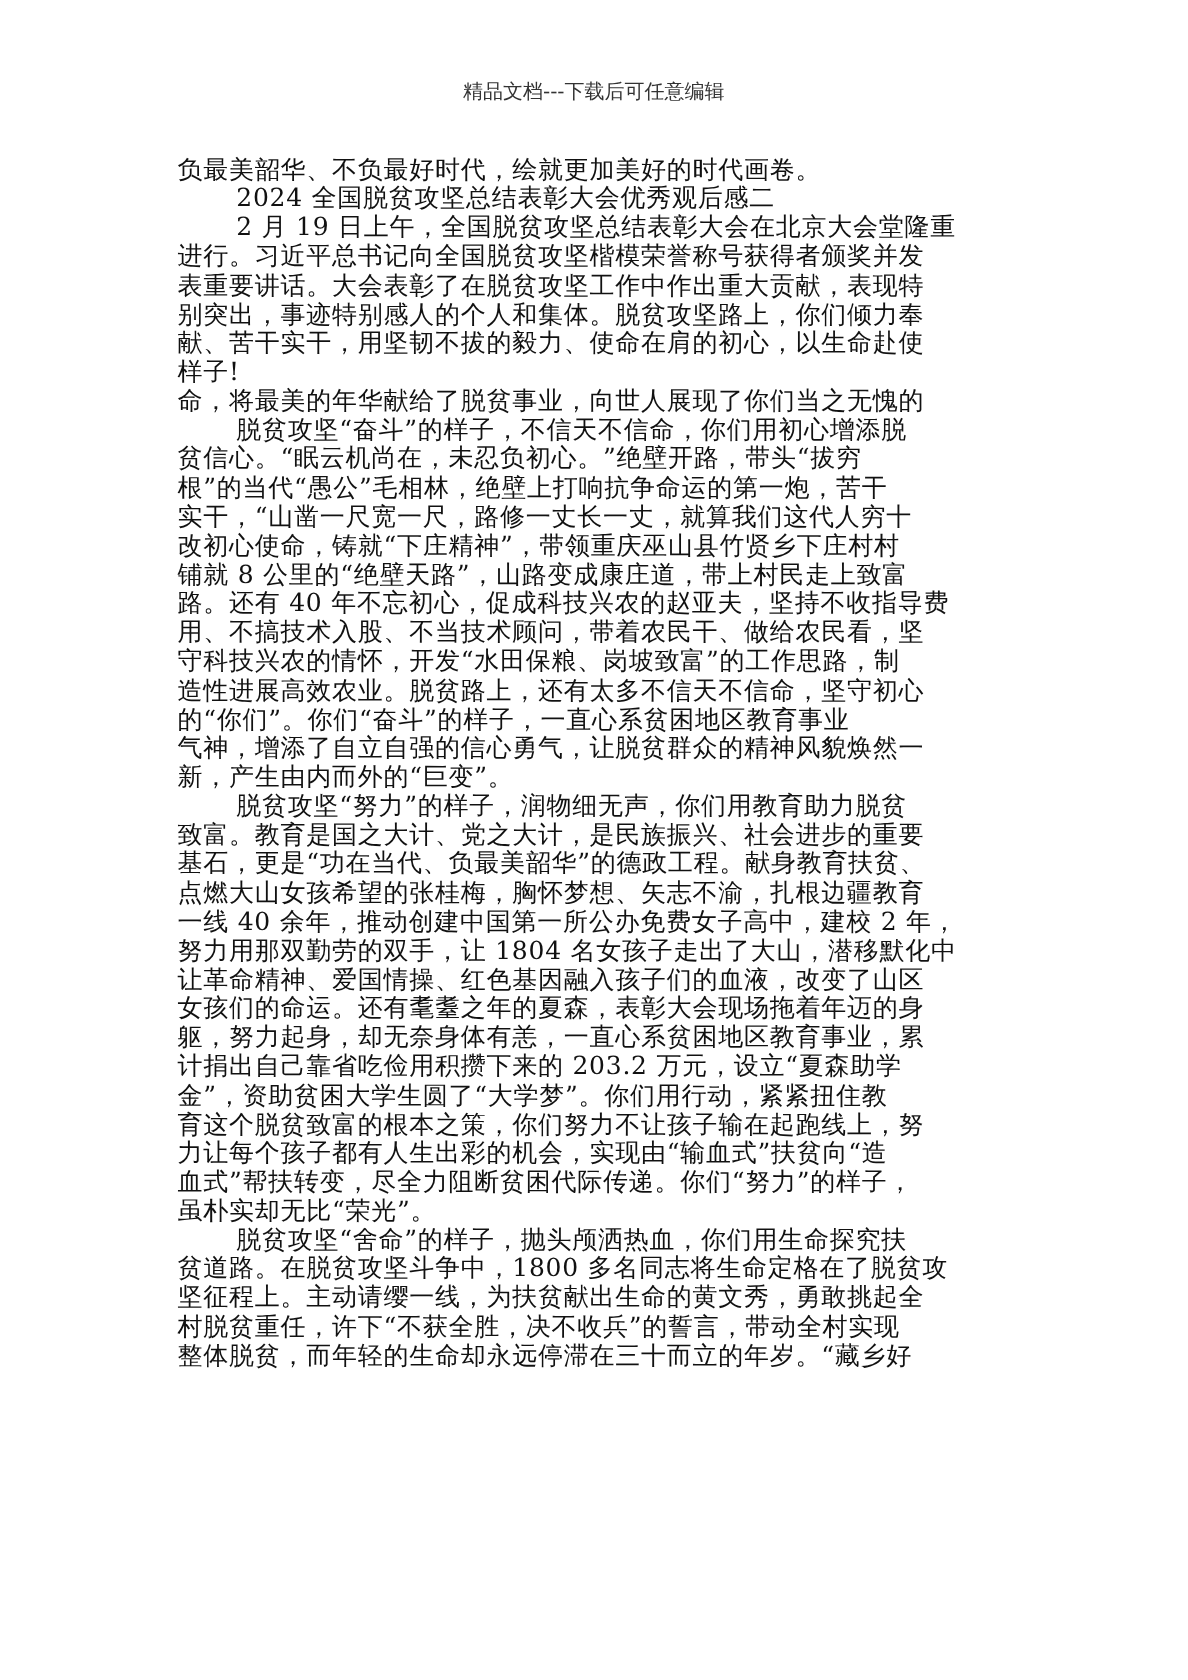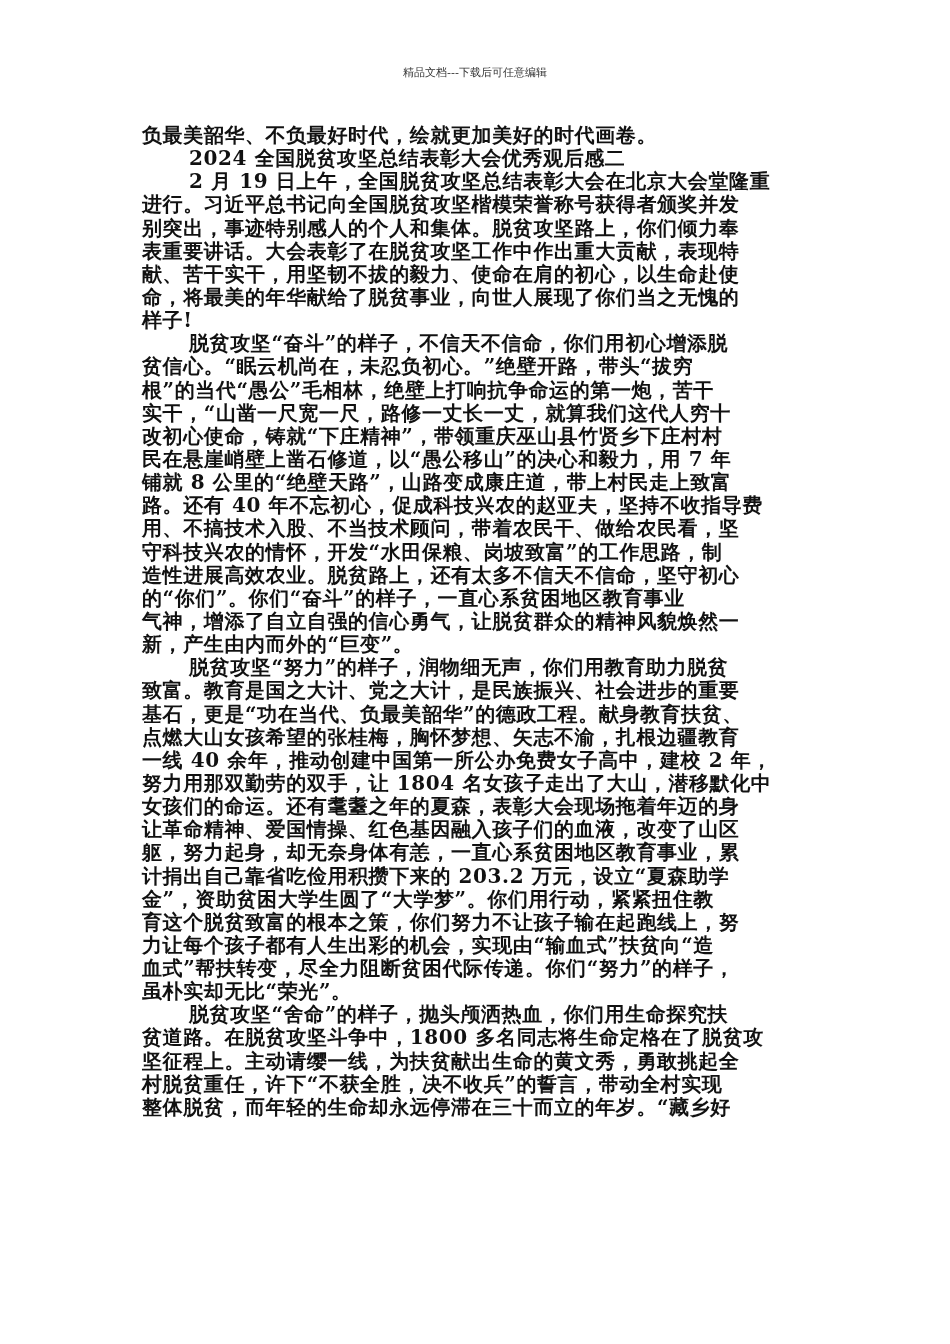--- a/index.html
+++ b/index.html
@@ -14,79 +14,77 @@
       overflow: hidden;
       font-family: "DejaVu Serif", "Liberation Serif", serif;
       color: #111111;
     }
     .page-header {
       position: absolute;
       top: 66px;
       left: 0;
       width: 950px;
       text-align: center;
-      font-size: 11px;
+      font-size: 16px;
       line-height: 14px;
       color: #333333;
       font-family: "DejaVu Sans", "Liberation Sans", sans-serif;
     }
     .body-text {
       position: absolute;
       top: 124px;
       left: 142px;
       width: 668px;
     }
     .line {
       display: block;
       height: 23.15px;
       line-height: 23.15px;
       font-size: 20px;
       white-space: nowrap;
       letter-spacing: 0.6px;
-      font-weight: bold;
     }
     .indent { padding-left: 47px; }
   </style>
 </head>
 <body>
 
 <div class="page-header">精品文档---下载后可任意编辑</div>
 
 <div class="body-text" id="body-text">
     <div class="line">负最美韶华、不负最好时代，绘就更加美好的时代画卷。</div>
     <div class="line indent">2024 全国脱贫攻坚总结表彰大会优秀观后感二</div>
     <div class="line indent">2 月 19 日上午，全国脱贫攻坚总结表彰大会在北京大会堂隆重</div>
     <div class="line">进行。习近平总书记向全国脱贫攻坚楷模荣誉称号获得者颁奖并发</div>
+    <div class="line">表重要讲话。大会表彰了在脱贫攻坚工作中作出重大贡献，表现特</div>
     <div class="line">别突出，事迹特别感人的个人和集体。脱贫攻坚路上，你们倾力奉</div>
-    <div class="line">表重要讲话。大会表彰了在脱贫攻坚工作中作出重大贡献，表现特</div>
     <div class="line">献、苦干实干，用坚韧不拔的毅力、使命在肩的初心，以生命赴使</div>
+    <div class="line">样子!</div>
     <div class="line">命，将最美的年华献给了脱贫事业，向世人展现了你们当之无愧的</div>
-    <div class="line">样子!</div>
     <div class="line indent">脱贫攻坚“奋斗”的样子，不信天不信命，你们用初心增添脱</div>
     <div class="line">贫信心。“眠云机尚在，未忍负初心。”绝壁开路，带头“拔穷</div>
     <div class="line">根”的当代“愚公”毛相林，绝壁上打响抗争命运的第一炮，苦干</div>
     <div class="line">实干，“山凿一尺宽一尺，路修一丈长一丈，就算我们这代人穷十</div>
     <div class="line">改初心使命，铸就“下庄精神”，带领重庆巫山县竹贤乡下庄村村</div>
-    <div class="line">民在悬崖峭壁上凿石修道，以“愚公移山”的决心和毅力，用 7 年</div>
     <div class="line">铺就 8 公里的“绝壁天路”，山路变成康庄道，带上村民走上致富</div>
     <div class="line">路。还有 40 年不忘初心，促成科技兴农的赵亚夫，坚持不收指导费</div>
     <div class="line">用、不搞技术入股、不当技术顾问，带着农民干、做给农民看，坚</div>
     <div class="line">守科技兴农的情怀，开发“水田保粮、岗坡致富”的工作思路，制</div>
     <div class="line">造性进展高效农业。脱贫路上，还有太多不信天不信命，坚守初心</div>
     <div class="line">的“你们”。你们“奋斗”的样子，一直心系贫困地区教育事业</div>
     <div class="line">气神，增添了自立自强的信心勇气，让脱贫群众的精神风貌焕然一</div>
     <div class="line">新，产生由内而外的“巨变”。</div>
     <div class="line indent">脱贫攻坚“努力”的样子，润物细无声，你们用教育助力脱贫</div>
     <div class="line">致富。教育是国之大计、党之大计，是民族振兴、社会进步的重要</div>
     <div class="line">基石，更是“功在当代、负最美韶华”的德政工程。献身教育扶贫、</div>
     <div class="line">点燃大山女孩希望的张桂梅，胸怀梦想、矢志不渝，扎根边疆教育</div>
     <div class="line">一线 40 余年，推动创建中国第一所公办免费女子高中，建校 2 年，</div>
     <div class="line">努力用那双勤劳的双手，让 1804 名女孩子走出了大山，潜移默化中</div>
+    <div class="line">让革命精神、爱国情操、红色基因融入孩子们的血液，改变了山区</div>
     <div class="line">女孩们的命运。还有耄耋之年的夏森，表彰大会现场拖着年迈的身</div>
-    <div class="line">让革命精神、爱国情操、红色基因融入孩子们的血液，改变了山区</div>
     <div class="line">躯，努力起身，却无奈身体有恙，一直心系贫困地区教育事业，累</div>
     <div class="line">计捐出自己靠省吃俭用积攒下来的 203.2 万元，设立“夏森助学</div>
     <div class="line">金”，资助贫困大学生圆了“大学梦”。你们用行动，紧紧扭住教</div>
     <div class="line">育这个脱贫致富的根本之策，你们努力不让孩子输在起跑线上，努</div>
     <div class="line">力让每个孩子都有人生出彩的机会，实现由“输血式”扶贫向“造</div>
     <div class="line">血式”帮扶转变，尽全力阻断贫困代际传递。你们“努力”的样子，</div>
     <div class="line">虽朴实却无比“荣光”。</div>
     <div class="line indent">脱贫攻坚“舍命”的样子，抛头颅洒热血，你们用生命探究扶</div>
     <div class="line">贫道路。在脱贫攻坚斗争中，1800 多名同志将生命定格在了脱贫攻</div>
     <div class="line">坚征程上。主动请缨一线，为扶贫献出生命的黄文秀，勇敢挑起全</div>

